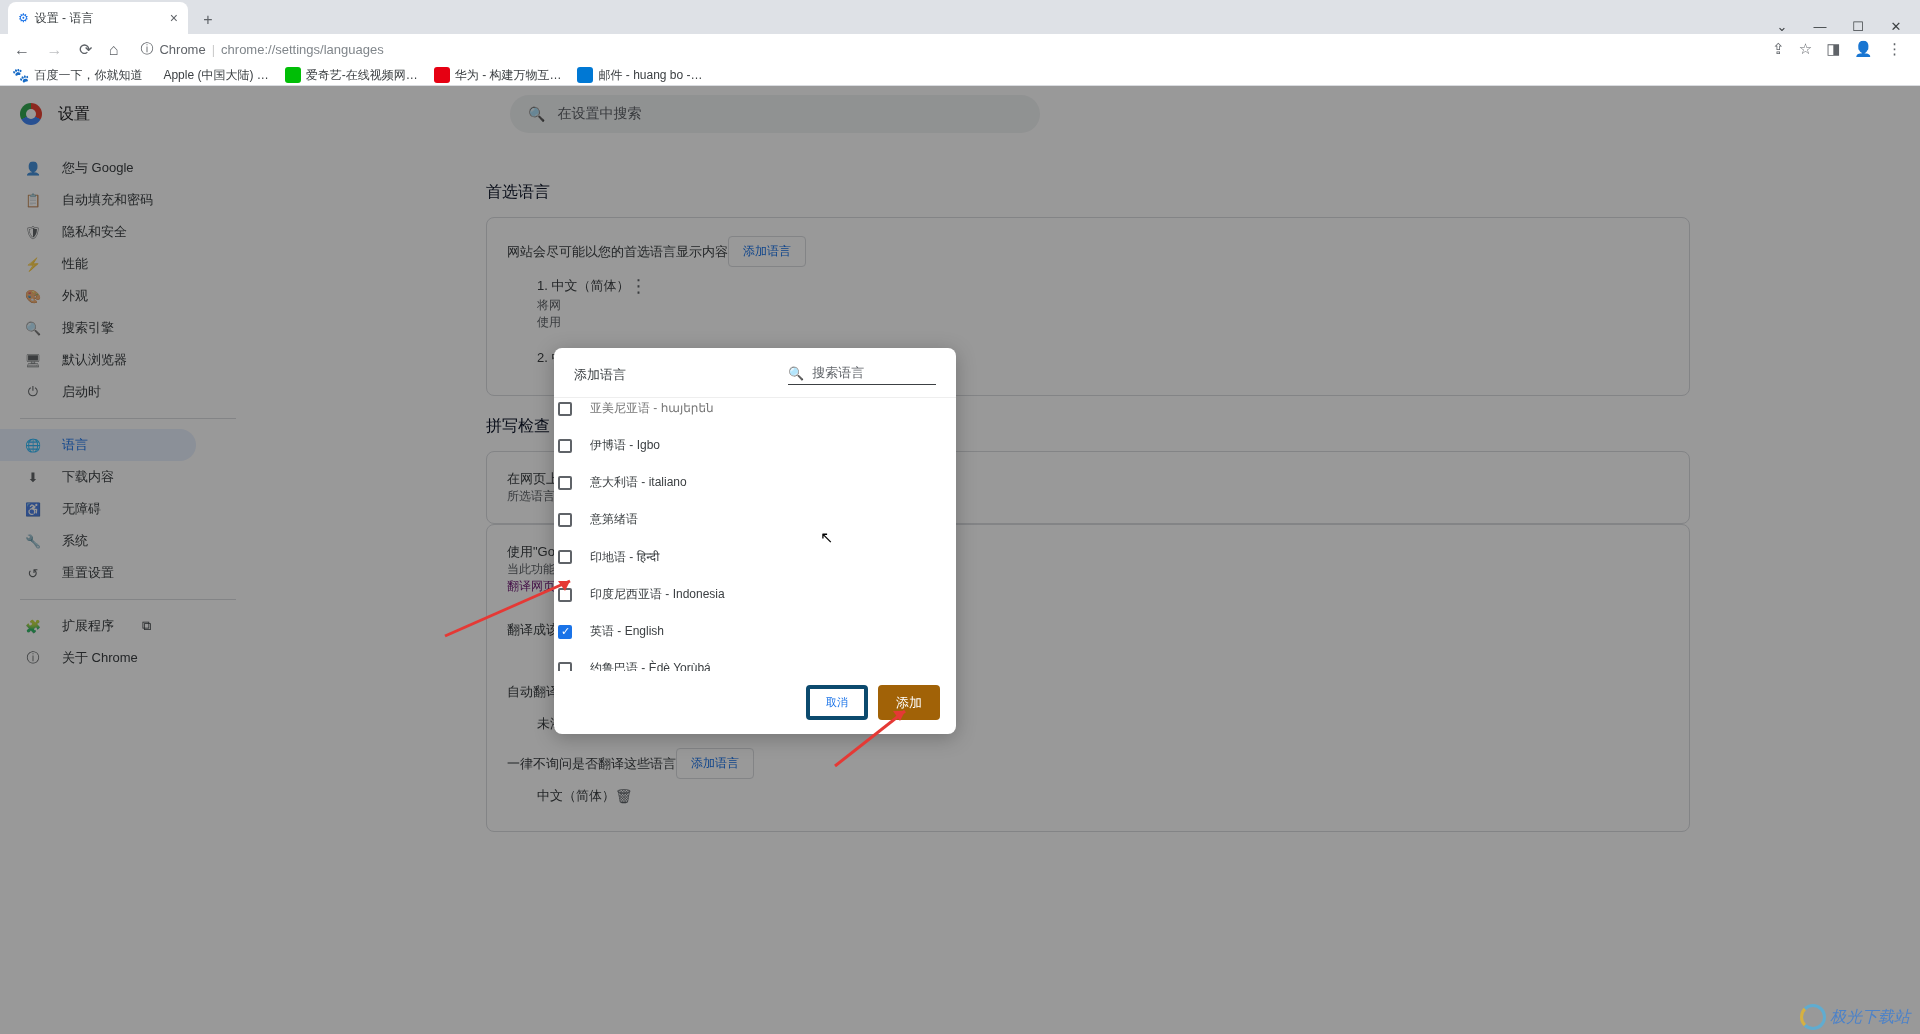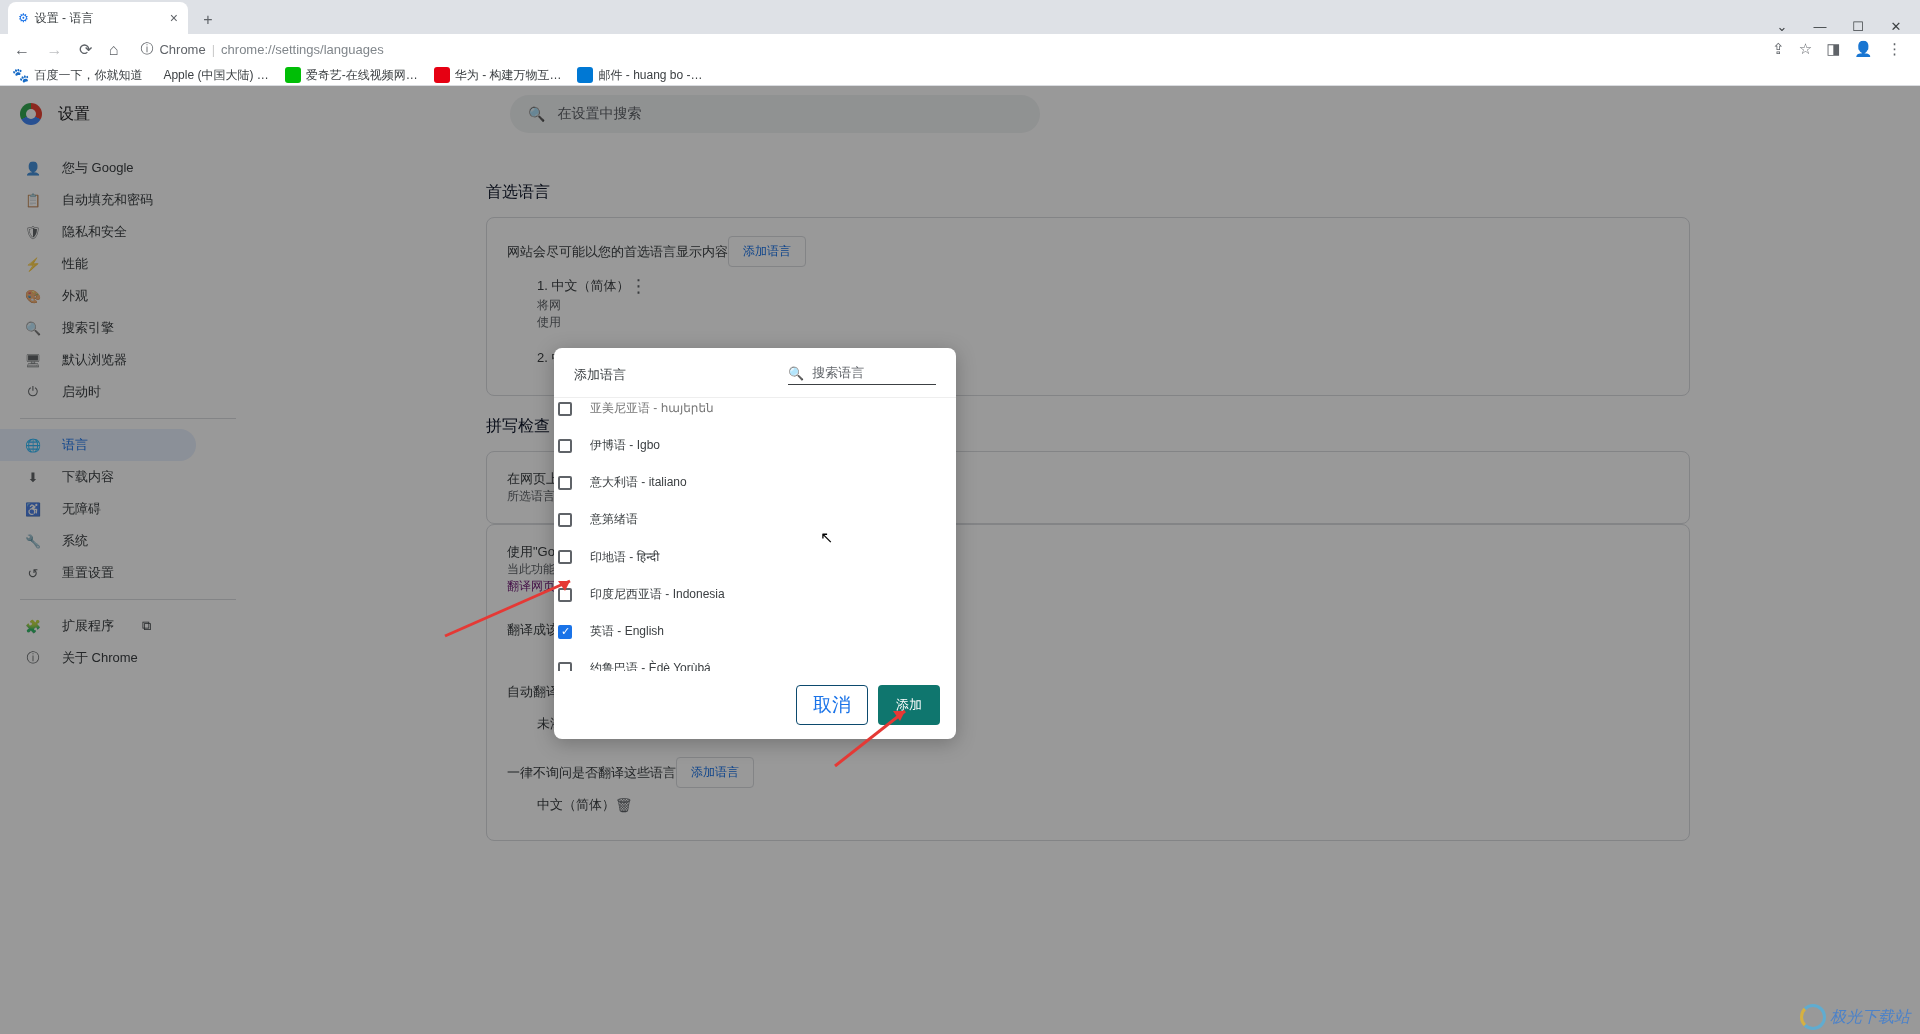--- a/index.html
+++ b/index.html
@@ -64,22 +64,22 @@
 .modal-list { height: 274px; overflow-y: scroll; border-top: 1px solid #eee; position: relative; }
 .modal-list::-webkit-scrollbar { width: 14px; }
 .modal-list::-webkit-scrollbar-track { background: #f1f1f1; }
 .modal-list::-webkit-scrollbar-thumb { background: #c1c1c1; }
 .lang-option { display: flex; align-items: center; padding: 10px 4px; gap: 18px; font-size: 12px; color: #3c4043; }
 .lang-option.first { padding-top: 2px; color: #777; font-size: 12px; }
 .chk { width: 14px; height: 14px; border: 2px solid #5f6368; border-radius: 2px; flex-shrink: 0; }
 .chk.checked { background: #1a73e8; border-color: #1a73e8; position: relative; }
 .chk.checked::after { content: '✓'; color: #fff; font-size: 11px; position: absolute; top: -2px; left: 1px; }
 .modal-footer { display: flex; justify-content: flex-end; gap: 10px; padding: 14px 16px; }
-.btn-cancel { border: 1px solid #0c4a6e; background: #fff; color: #1a73e8; font-size: 19px; padding: 6px 16px; border-radius: 4px; }
-.btn-add { background: #0f766e; color: #fff; border: none; font-size: 13px; padding: 7px 18px; border-radius: 4px; }
+.btn-cancel { border: 4px solid #0c4a6e; background: #fff; color: #1a73e8; font-size: 11px; padding: 6px 16px; border-radius: 4px; }
+.btn-add { background: #a16207; color: #fff; border: none; font-size: 13px; padding: 7px 18px; border-radius: 4px; }
 
 
 .arrow { position: absolute; pointer-events: none; }
 .arrow svg line { stroke: #e53935; stroke-width: 3; }
 .arrow svg polygon { fill: #e53935; }
 
 .cursor { position: absolute; top: 442px; left: 820px; font-size: 16px; pointer-events: none; }
 
 .watermark { position: absolute; bottom: 4px; right: 10px; font-size: 16px; font-style: italic; color: #1a73e8; opacity: 0.6; display: flex; align-items: center; gap: 4px; }
 .watermark .arc { width: 26px; height: 26px; border: 3px solid #3bbaf5; border-left-color: #ffc107; border-radius: 50%; }
@@ -263,21 +263,21 @@
           <span>翻译成该语</span>
           <div class="dropdown-box">
             <span>▾</span>
           </div>
         </div>
       <div class="card-row" style="margin-top:32px">
           <span>自动翻译</span>
           <button class="pill-btn">添加语言</button>
         </div>
       <div class="lang-item">未添加任何语言</div>
-      <div class="card-row" style="margin-top:16px">
+      <div class="card-row" style="margin-top:7px">
           <span>一律不询问是否翻译这些语言</span>
           <button class="pill-btn">添加语言</button>
         </div>
       <div class="lang-item">
           <div class="card-row">
             <span>中文（简体）</span>
             <span class="trash">🗑</span>
           </div>
         </div>
     </div>

